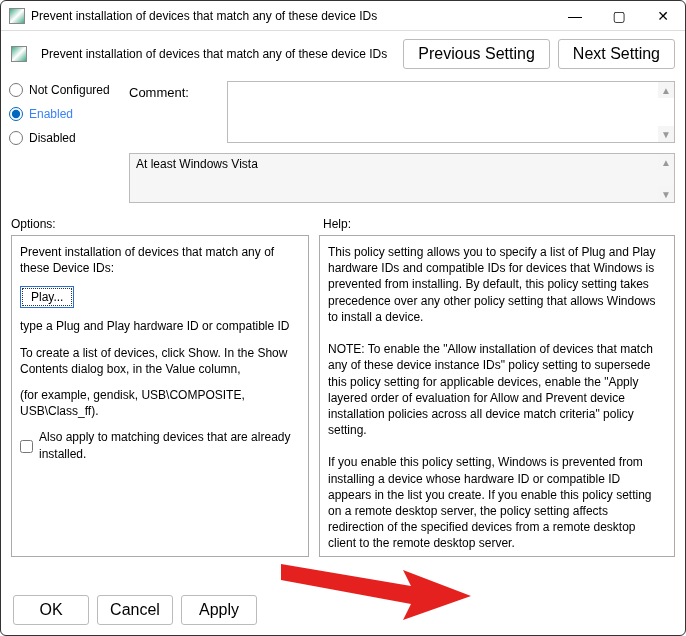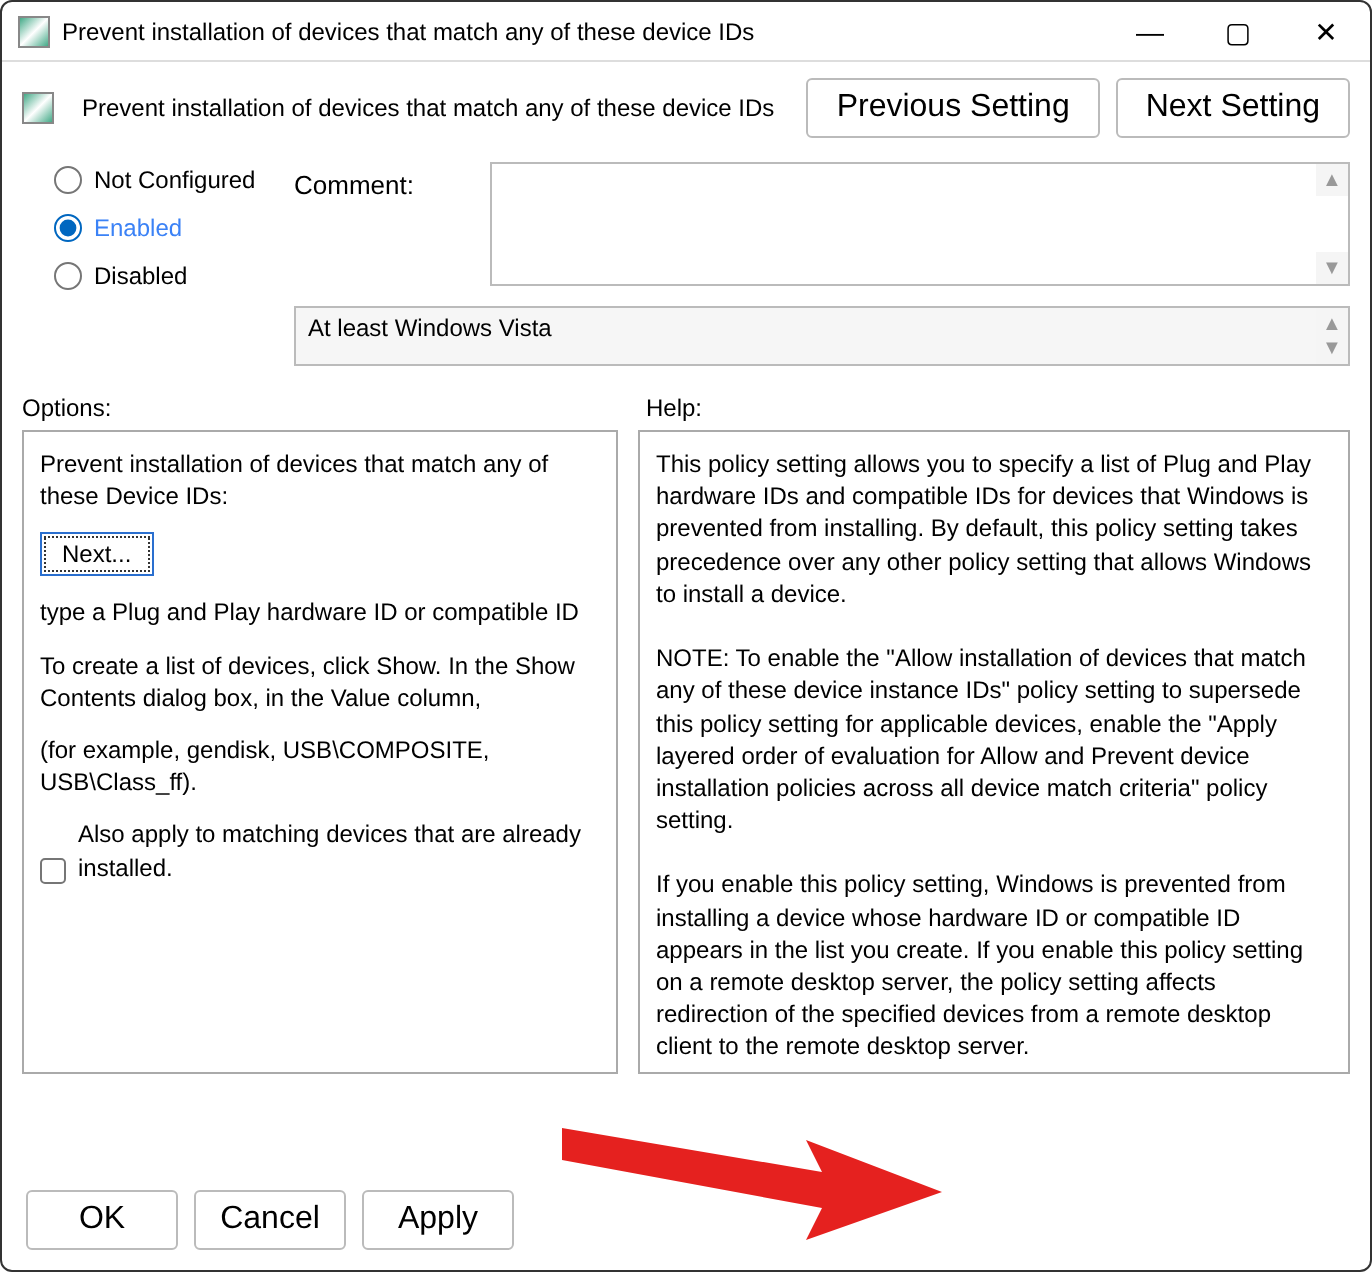--- a/index.html
+++ b/index.html
@@ -45,21 +45,21 @@
       border: 1px solid #bbb;
       background:#fff;
       border-radius: 3px;
       padding: 5px 14px;
       font-size: 16px;
       font-family: inherit;
       cursor: default;
     }
     .config-row {
       display: flex;
-      padding: 2px 10px 6px 26px;
+      padding: 2px 10px 6px 8px;
       gap: 10px;
     }
     .radio-col {
       width: 110px;
       display:flex; flex-direction:column; gap:10px;
       padding-top: 2px;
     }
     .radio-item { display:flex; align-items:center; gap:6px; }
     .radio-item input[type=radio]{ width:14px; height:14px; accent-color:#0067c0;}
     .radio-item label { font-size:12px; }
@@ -79,21 +79,21 @@
     }
     .scroll-up, .scroll-down {
       position:absolute; right:0; width:16px; height:16px;
       display:flex; align-items:center; justify-content:center;
       color:#999; font-size:10px; background:#f5f5f5;
     }
     .scroll-up{top:0;} .scroll-down{bottom:0;}
     .supported-box {
       flex:1;
       border:1px solid #bbb; background:#f6f6f6;
-      height:30px; position:relative; padding:3px 18px 3px 6px;
+      height:50px; position:relative; padding:3px 18px 3px 6px;
       font-size:12px;
     }
     .panels-header {
       display:flex; padding: 8px 10px 4px 10px; gap:14px;
     }
     .panels-header > div:first-child { width: 298px; }
     .panels {
       display:flex; gap:10px; padding: 0 10px;
       flex:1; min-height:0;
     }
@@ -108,21 +108,21 @@
     .options-panel { width: 298px; display:flex; flex-direction:column; gap:10px;}
     .help-panel { flex:1; }
     .show-btn {
       border:1px solid #2a6fcf;
       outline:1px dotted #333;
       outline-offset:-3px;
       padding:3px 10px;
       font-size:12px; font-family:inherit;
       background:#fff;
     }
-    .check-row { display:flex; gap:6px; align-items:flex-end;}
+    .check-row { display:flex; gap:6px; align-items:center;}
     .check-row input { margin-top:2px;}
     .footer {
       display:flex; justify-content:flex-start; gap:8px;
       padding:10px 12px;
     }
     .footer .btn { width:76px; text-align:center; padding:5px 0;}
     .arrow {
       position:absolute;
       left: 280px; top: 555px;
       width: 190px; height: 70px;
@@ -184,21 +184,21 @@
 </div>
 
 <div class="panels-header">
   <div>Options:</div>
   <div>Help:</div>
 </div>
 
 <div class="panels">
   <div class="panel options-panel">
     <div>Prevent installation of devices that match any of these Device IDs:</div>
-    <div><button class="show-btn">Next...</button></div>
+    <div><button class="show-btn">Play...</button></div>
     <div>type a Plug and Play hardware ID or compatible ID</div>
     <div>To create a list of devices, click Show. In the Show Contents dialog box, in the Value column,</div>
     <div>(for example, gendisk, USB\COMPOSITE, USB\Class_ff).</div>
     <div class="check-row">
       <input type="checkbox" id="cb1" style="">
       <label for="cb1">Also apply to matching devices that are already installed.</label>
     </div>
   </div>
   <div class="panel help-panel">
     <p>This policy setting allows you to specify a list of Plug and Play hardware IDs and compatible IDs for devices that Windows is prevented from installing. By default, this policy setting takes precedence over any other policy setting that allows Windows to install a device.</p><br>

